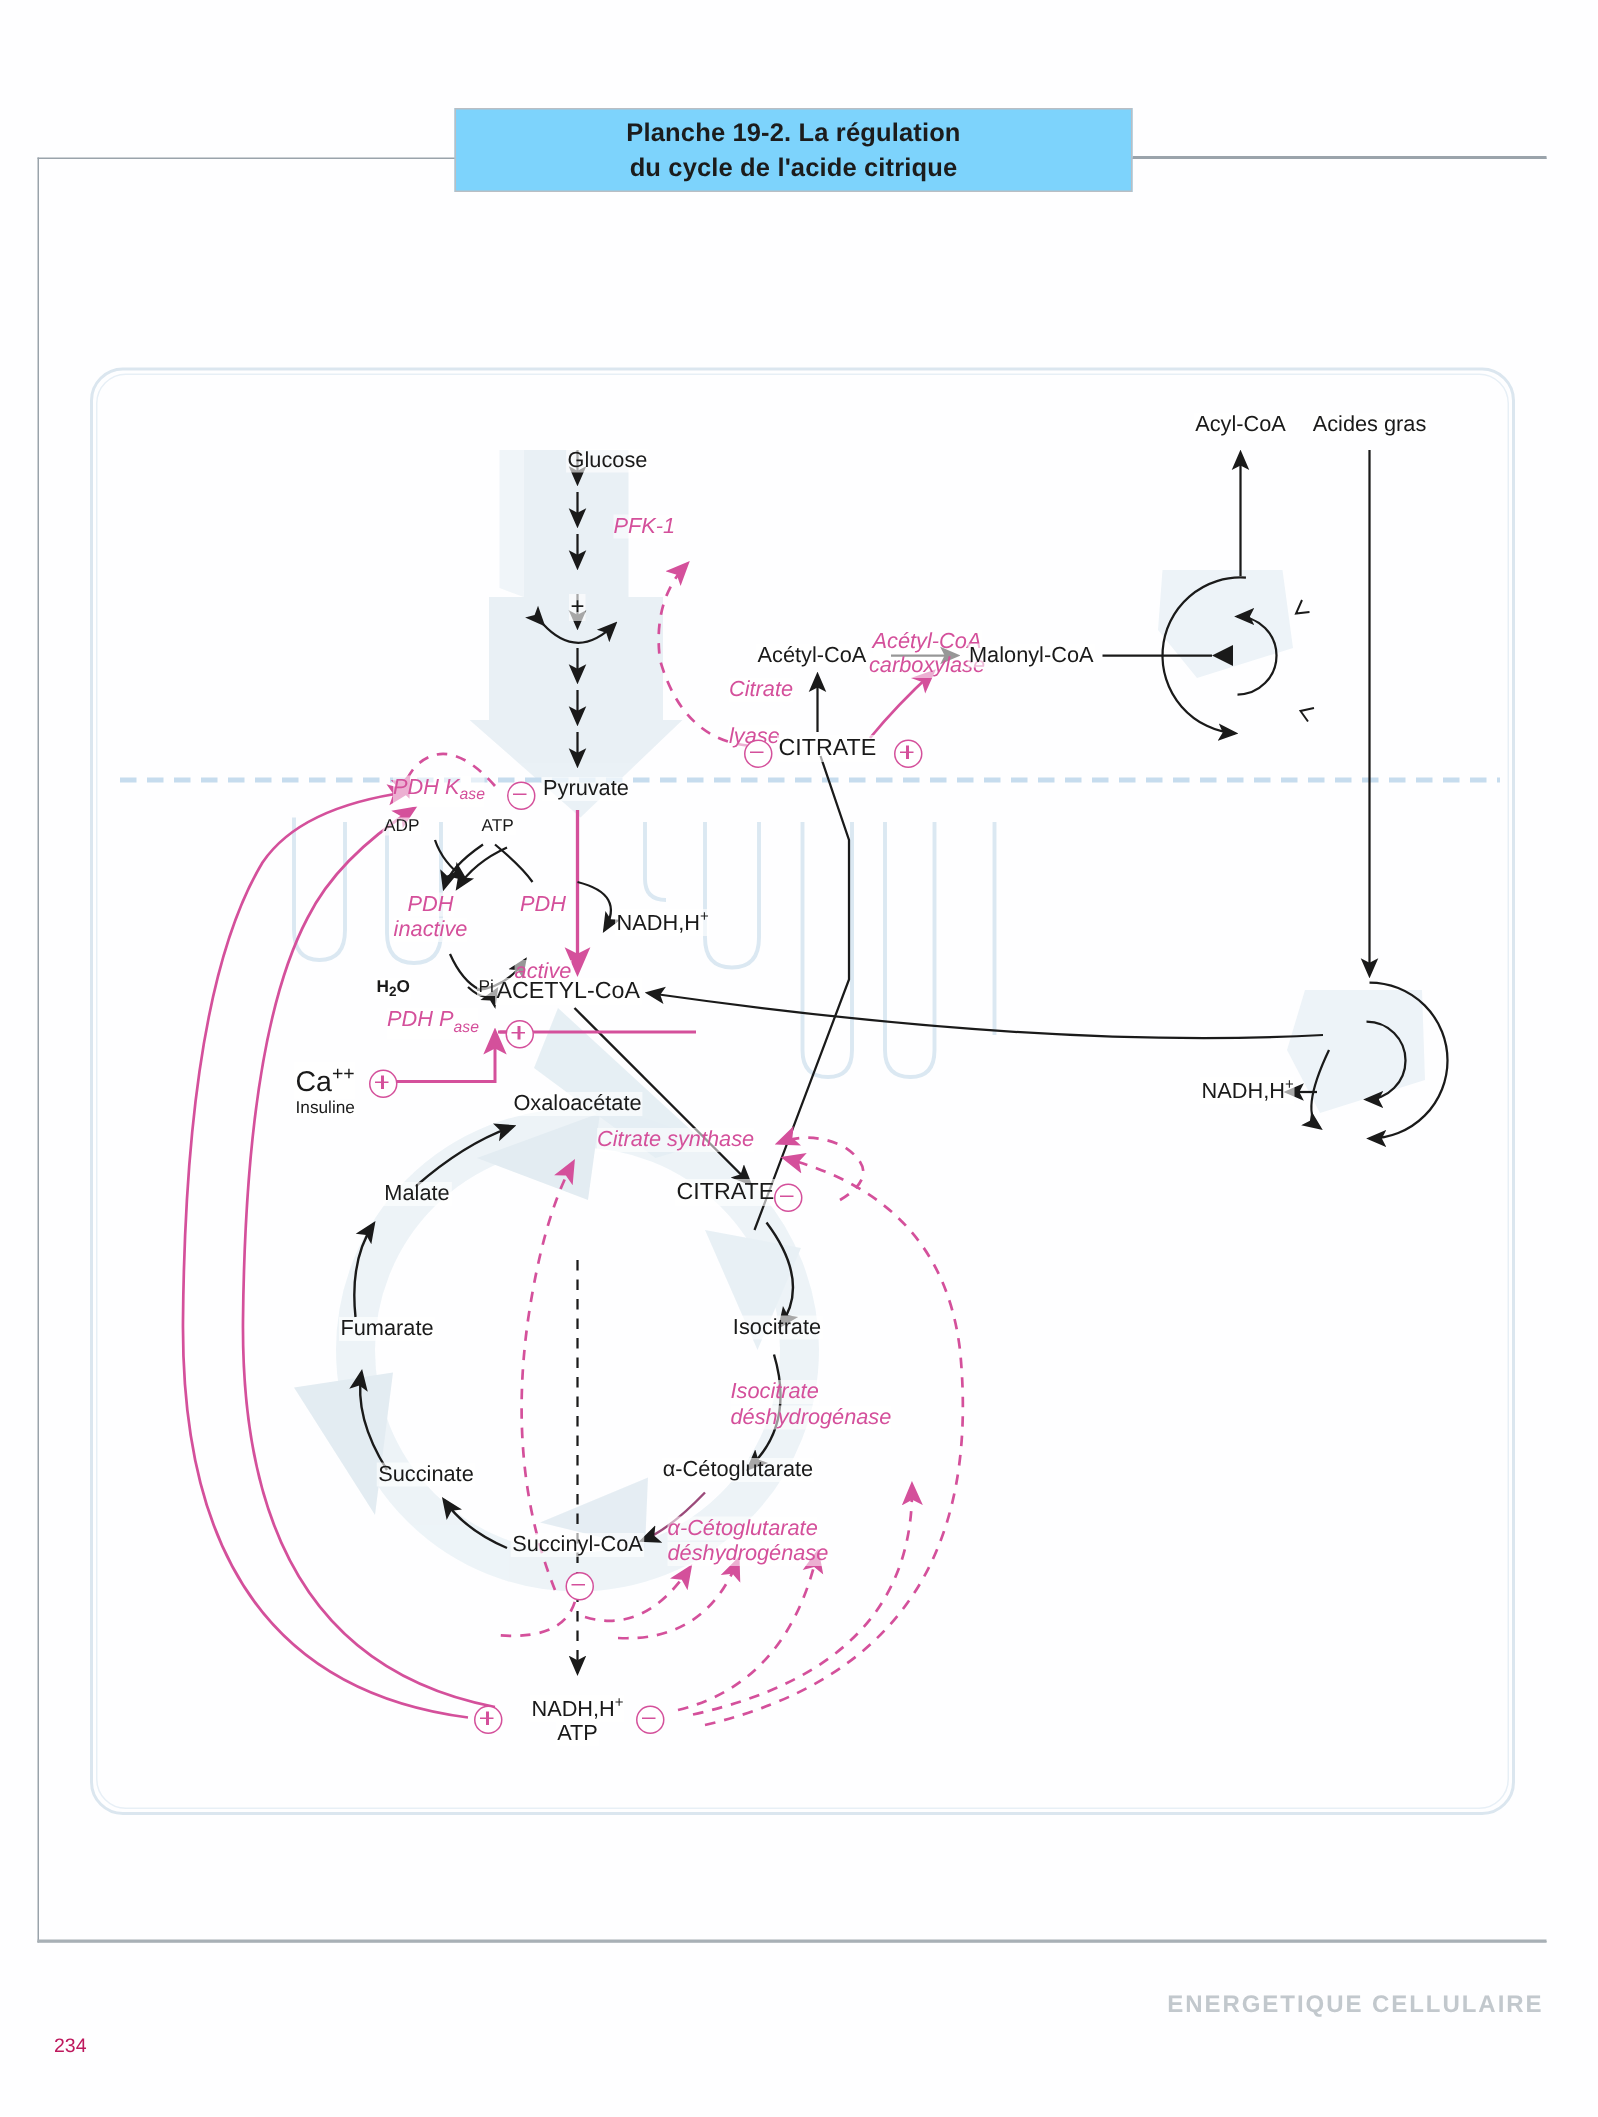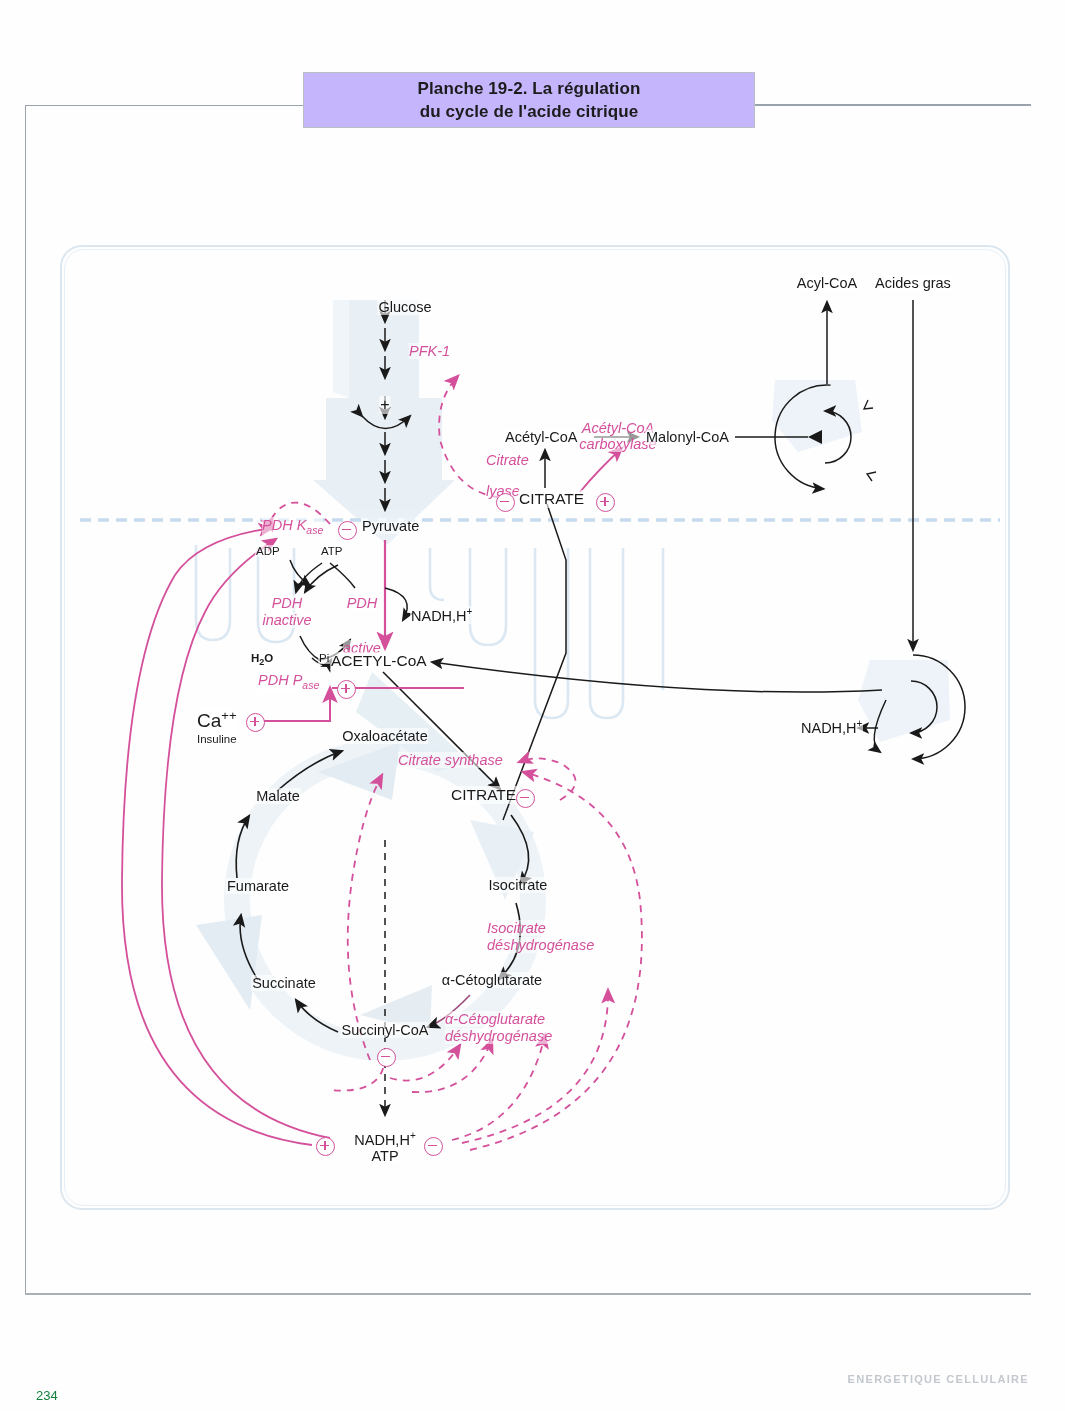--- a/index.html
+++ b/index.html
@@ -8,32 +8,32 @@
   #page{position:absolute;inset:0;background:#fefeff;}
 
   
   #outer-frame{position:absolute;left:25px;top:105px;width:1006px;height:1190px;
       border-left:1.5px solid #9aa3ab;border-top:1.5px solid #9aa3ab;
       border-bottom:1.5px solid #9aa3ab;border-right:none;box-sizing:border-box;}
   #frame-right-top{position:absolute;left:755px;top:104px;width:276px;height:2px;background:#9aa3ab;}
   #frame-right-bottom{position:absolute;left:25px;top:1293px;width:1006px;height:2px;background:#a8b0b6;}
 
   #title-box{position:absolute;left:303px;top:72px;width:452px;height:56px;
-      background:#c4b5fd;border:1px solid #b9bec4;box-sizing:border-box;z-index:6;
+      background:#7dd3fc;border:1px solid #b9bec4;box-sizing:border-box;z-index:6;
       display:flex;flex-direction:column;align-items:center;justify-content:center;}
   #title-box .tline{font-size:17px;font-weight:bold;letter-spacing:.1px;line-height:23px;color:#1c1c1c;}
 
   #cell-box{position:absolute;left:60px;top:245px;width:950px;height:965px;
       border:2px solid #dbe6ef;border-radius:22px;box-sizing:border-box;}
   #cell-box-inner{position:absolute;left:64px;top:249px;width:942px;height:957px;
       border:1px solid #e7eff6;border-radius:20px;box-sizing:border-box;}
 
-  #page-num{position:absolute;left:36px;top:1388px;font-size:13px;color:#15803d;}
-  #running-head{position:absolute;right:36px;top:1328px;font-size:11px;
-      letter-spacing:1.3px;color:#c2c8cd;font-weight:bold;margin-top:45px;}
+  #page-num{position:absolute;left:36px;top:1356px;font-size:13px;color:#be185d;}
+  #running-head{position:absolute;right:36px;top:1328px;font-size:16px;
+      letter-spacing:1.3px;color:#c2c8cd;font-weight:bold;}
 
   
   .lbl{position:absolute;white-space:nowrap;font-size:14.5px;color:#1a1a1a;z-index:5;
        background:rgba(255,255,255,.62);padding:0 1px;}
   .lbl.big{font-size:15.5px;}
   .lbl.sm{font-size:11.5px;}
   .enz{position:absolute;white-space:nowrap;font-size:14.5px;color:#d4509b;
        font-style:italic;z-index:5;line-height:16px;background:rgba(255,255,255,.55);}
   .ctr{transform:translateX(-50%);text-align:center;}
 

